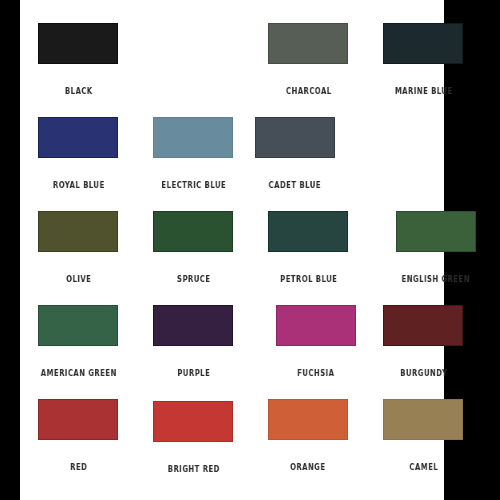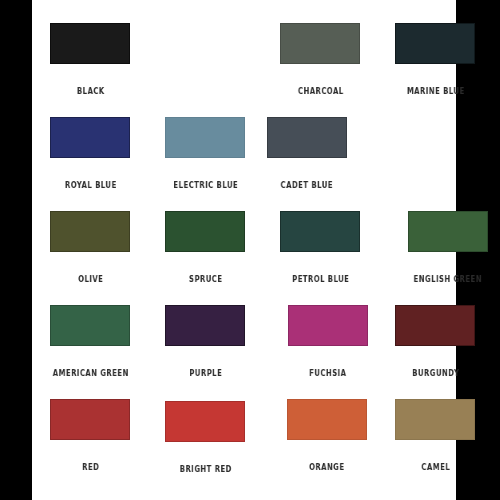--- a/index.html
+++ b/index.html
@@ -8,21 +8,20 @@
     width: 500px; height: 500px;
     background: #000000;
     overflow: hidden;
     font-family: "DejaVu Sans", sans-serif;
   }
   
   #artboard {
     position: absolute; left: 20px; top: 0;
     width: 424px; height: 500px;
     background: #ffffff;
-    margin-left: 12px;
   }
   #swatch-grid { position: absolute; left: 0; top: 0; width: 461px; height: 500px; }
 
   .cell { position: absolute; width: 115px; text-align: center; }
 
   .swatch {
     width: 80px; height: 40.5px; margin: 0 auto;
   }
 
   .label {
@@ -101,21 +100,21 @@
       <div class="label" style="color: rgb(43, 43, 43);">BURGUNDY</div>
     </div>
     <div class="cell" style="left:0.5px;top:399px">
       <div class="swatch" style="background-color: rgb(170, 50, 50); box-shadow: rgba(0, 0, 0, 0.19) 0px 0px 0px 1px inset;"></div>
       <div class="label" style="color: rgb(43, 43, 43);">RED</div>
     </div>
     <div class="cell" style="left:115.5px;top:401px">
       <div class="swatch" style="background-color: rgb(197, 55, 51); box-shadow: rgba(0, 0, 0, 0.157) 0px 0px 0px 1px inset;"></div>
       <div class="label" style="color: rgb(43, 43, 43);">BRIGHT RED</div>
     </div>
-    <div class="cell" style="left:237px;top:399px">
+    <div class="cell" style="left:230px;top:399px">
       <div class="swatch" style="background-color: rgb(206, 95, 55); box-shadow: rgba(0, 0, 0, 0.09) 0px 0px 0px 1px inset;"></div>
       <div class="label" style="color: rgb(43, 43, 43);">ORANGE</div>
     </div>
     <div class="cell" style="left:345.5px;top:399px">
       <div class="swatch" style="background-color: rgb(152, 128, 85); box-shadow: rgba(0, 0, 0, 0.075) 0px 0px 0px 1px inset;"></div>
       <div class="label" style="color: rgb(43, 43, 43);">CAMEL</div>
     </div>  
     </div>
 </div>
 

